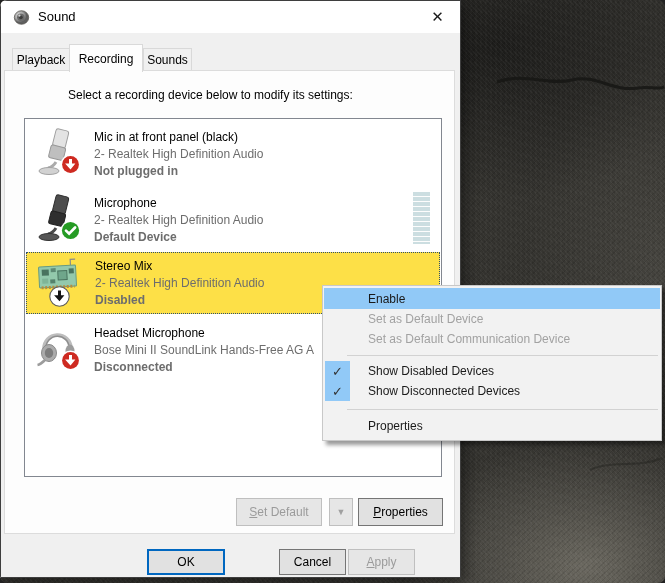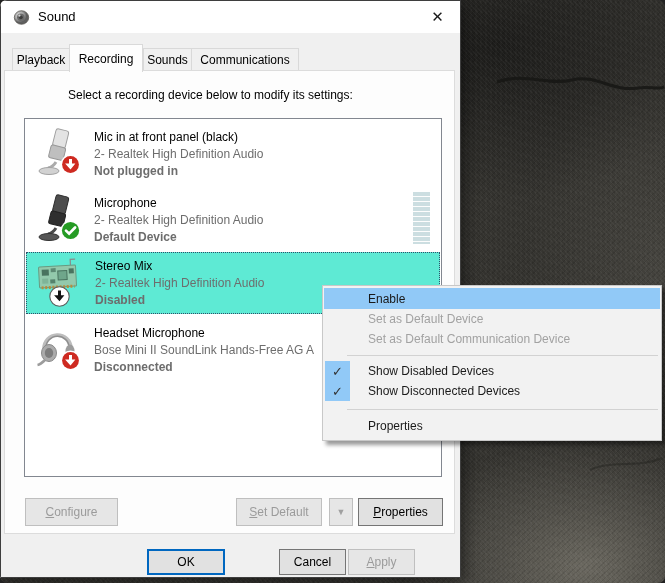--- a/index.html
+++ b/index.html
@@ -39,21 +39,21 @@
   #tab-communications{left:190px;width:108px;}
 
   #tabpage{position:absolute;left:3px;top:69px;width:451px;height:464px;background:#fdfdfd;
            border:1px solid #dcdcdc;box-sizing:border-box;z-index:3;}
   #instruction{position:absolute;left:19px;top:17px;color:#000;margin-left:44px;}
 
   
   #device-list{position:absolute;left:19px;top:47px;width:418px;height:359px;background:#fff;
                border:1px solid #828790;box-sizing:border-box;}
   .dev-row{position:absolute;left:1px;right:1px;height:62px;}
-  .dev-row.selected{background:#5eead4;border:1px dotted #30506b;box-sizing:border-box;}
+  .dev-row.selected{background:#fde047;border:1px dotted #30506b;box-sizing:border-box;}
   .dev-icon{position:absolute;left:11px;top:3px;width:42px;height:50px;}
   .dev-icon .badge{position:absolute;width:21px;height:21px;}
   .badge.br{right:-2px;bottom:2px;}
   .badge.bc{left:11px;bottom:-1px;}
   .dev-name{position:absolute;left:68px;top:6px;color:#000;}
   .dev-line2{position:absolute;left:68px;top:23px;color:#6d6d6d;}
   .dev-status{position:absolute;left:68px;top:40px;color:#6d6d6d;font-weight:bold;}
   #level-meter{position:absolute;left:388px;top:73px;width:17px;height:52px;
       background:repeating-linear-gradient(180deg,#ccdee1 0 4px,#fdfdfd 4px 5px);}
 
@@ -130,23 +130,20 @@
 
     <div class="tab" id="tab-playback">
       <span>Playback</span>
     </div>
     <div class="tab active" id="tab-recording">
       <span>Recording</span>
     </div>
     <div class="tab" id="tab-sounds">
       <span>Sounds</span>
     </div>
-    <div class="tab" id="tab-communications">
-      <span>Communications</span>
-    </div>
 
     <div id="tabpage">
       <div id="instruction">Select a recording device below to modify its settings:</div>
 
       <div id="device-list">
 
         <div class="dev-row" style="top:5px;">
           <div class="dev-icon">
             <svg width="42" height="50" viewBox="0 0 42 50">
               <g transform="rotate(14 20 20)">
@@ -230,23 +227,20 @@
               <circle cx="10.5" cy="10.5" r="8.4" fill="#ce2a21"></circle>
               <path d="M9 5 h3 v4.6 h3.4 L10.5 15.4 5.1 9.6 h3.9 z" fill="#fff"></path>
             </svg>
           </div>
           <div class="dev-name">Headset Microphone</div>
           <div class="dev-line2">Bose Mini II SoundLink Hands-Free AG A</div>
           <div class="dev-status">Disconnected</div>
         </div>
       </div>
 
-      <div class="btn disabled" id="btn-configure">
-        <span><u>C</u>onfigure</span>
-      </div>
       <div class="btn disabled" id="btn-setdefault">
         <span><u>S</u>et Default</span>
       </div>
       <div class="btn disabled" id="btn-setdefault-arrow">
         <span>▼</span>
       </div>
       <div class="btn" id="btn-properties">
         <span><u>P</u>roperties</span>
       </div>
     </div>

